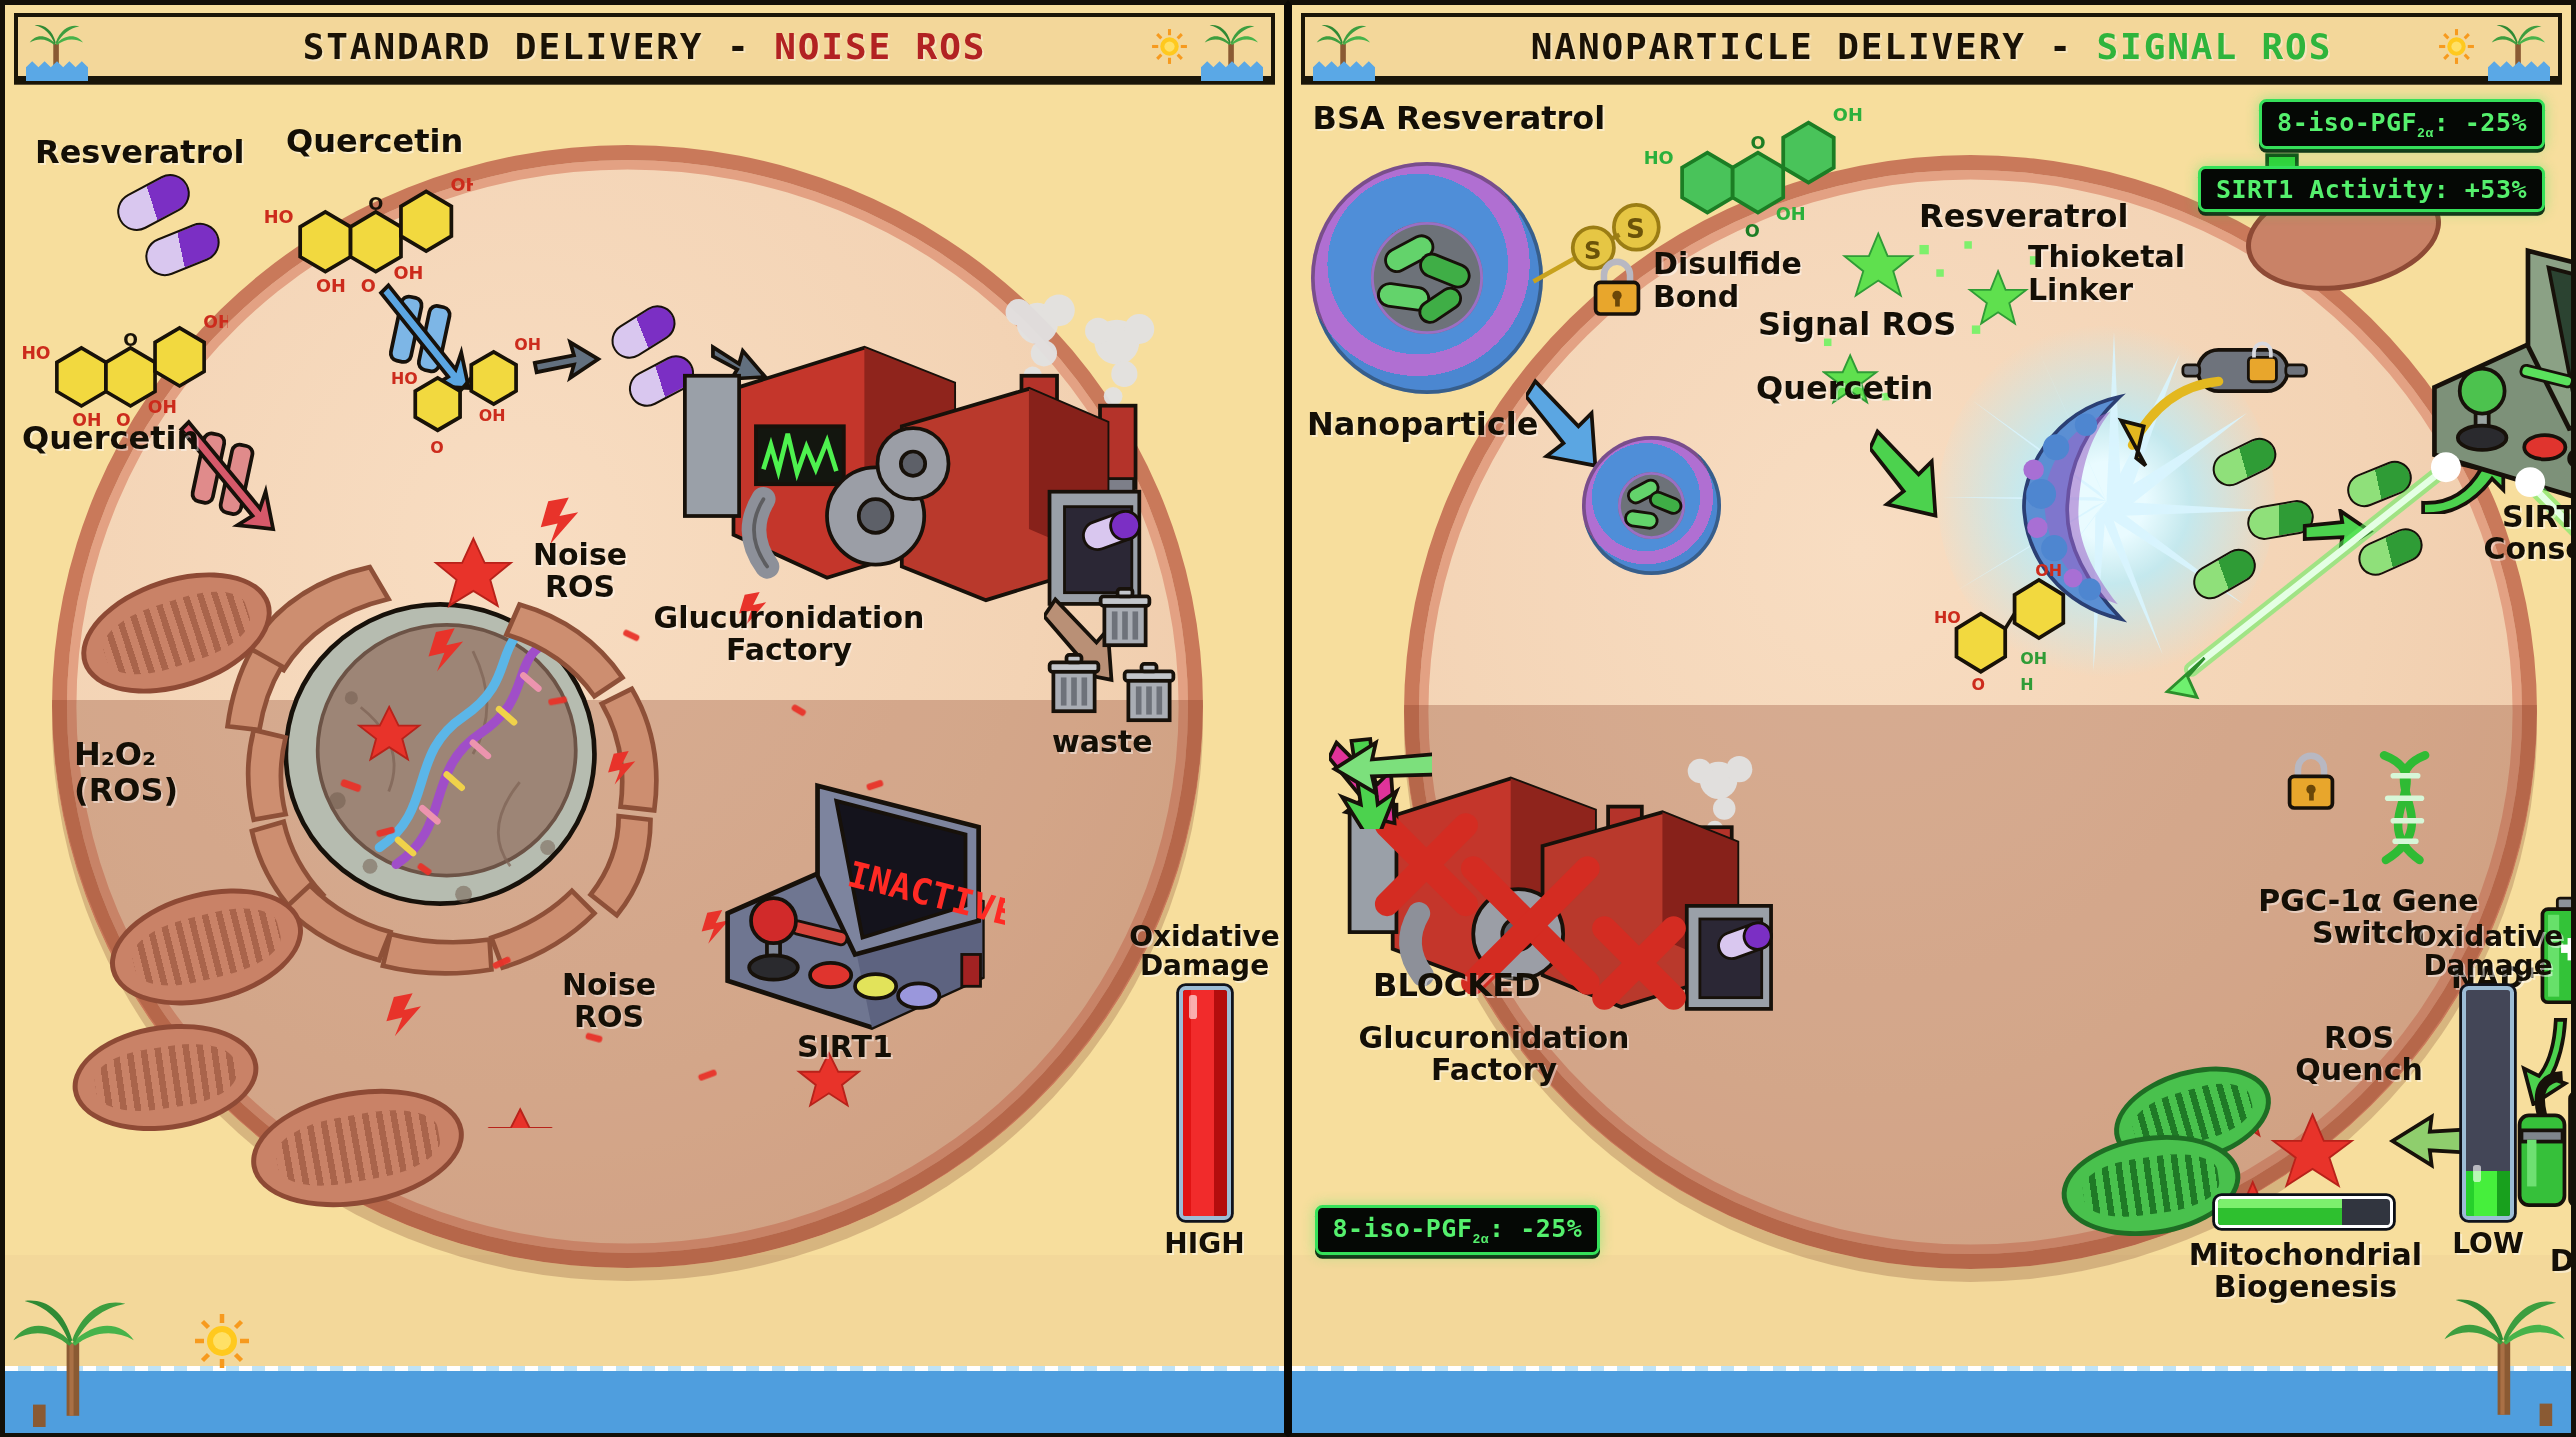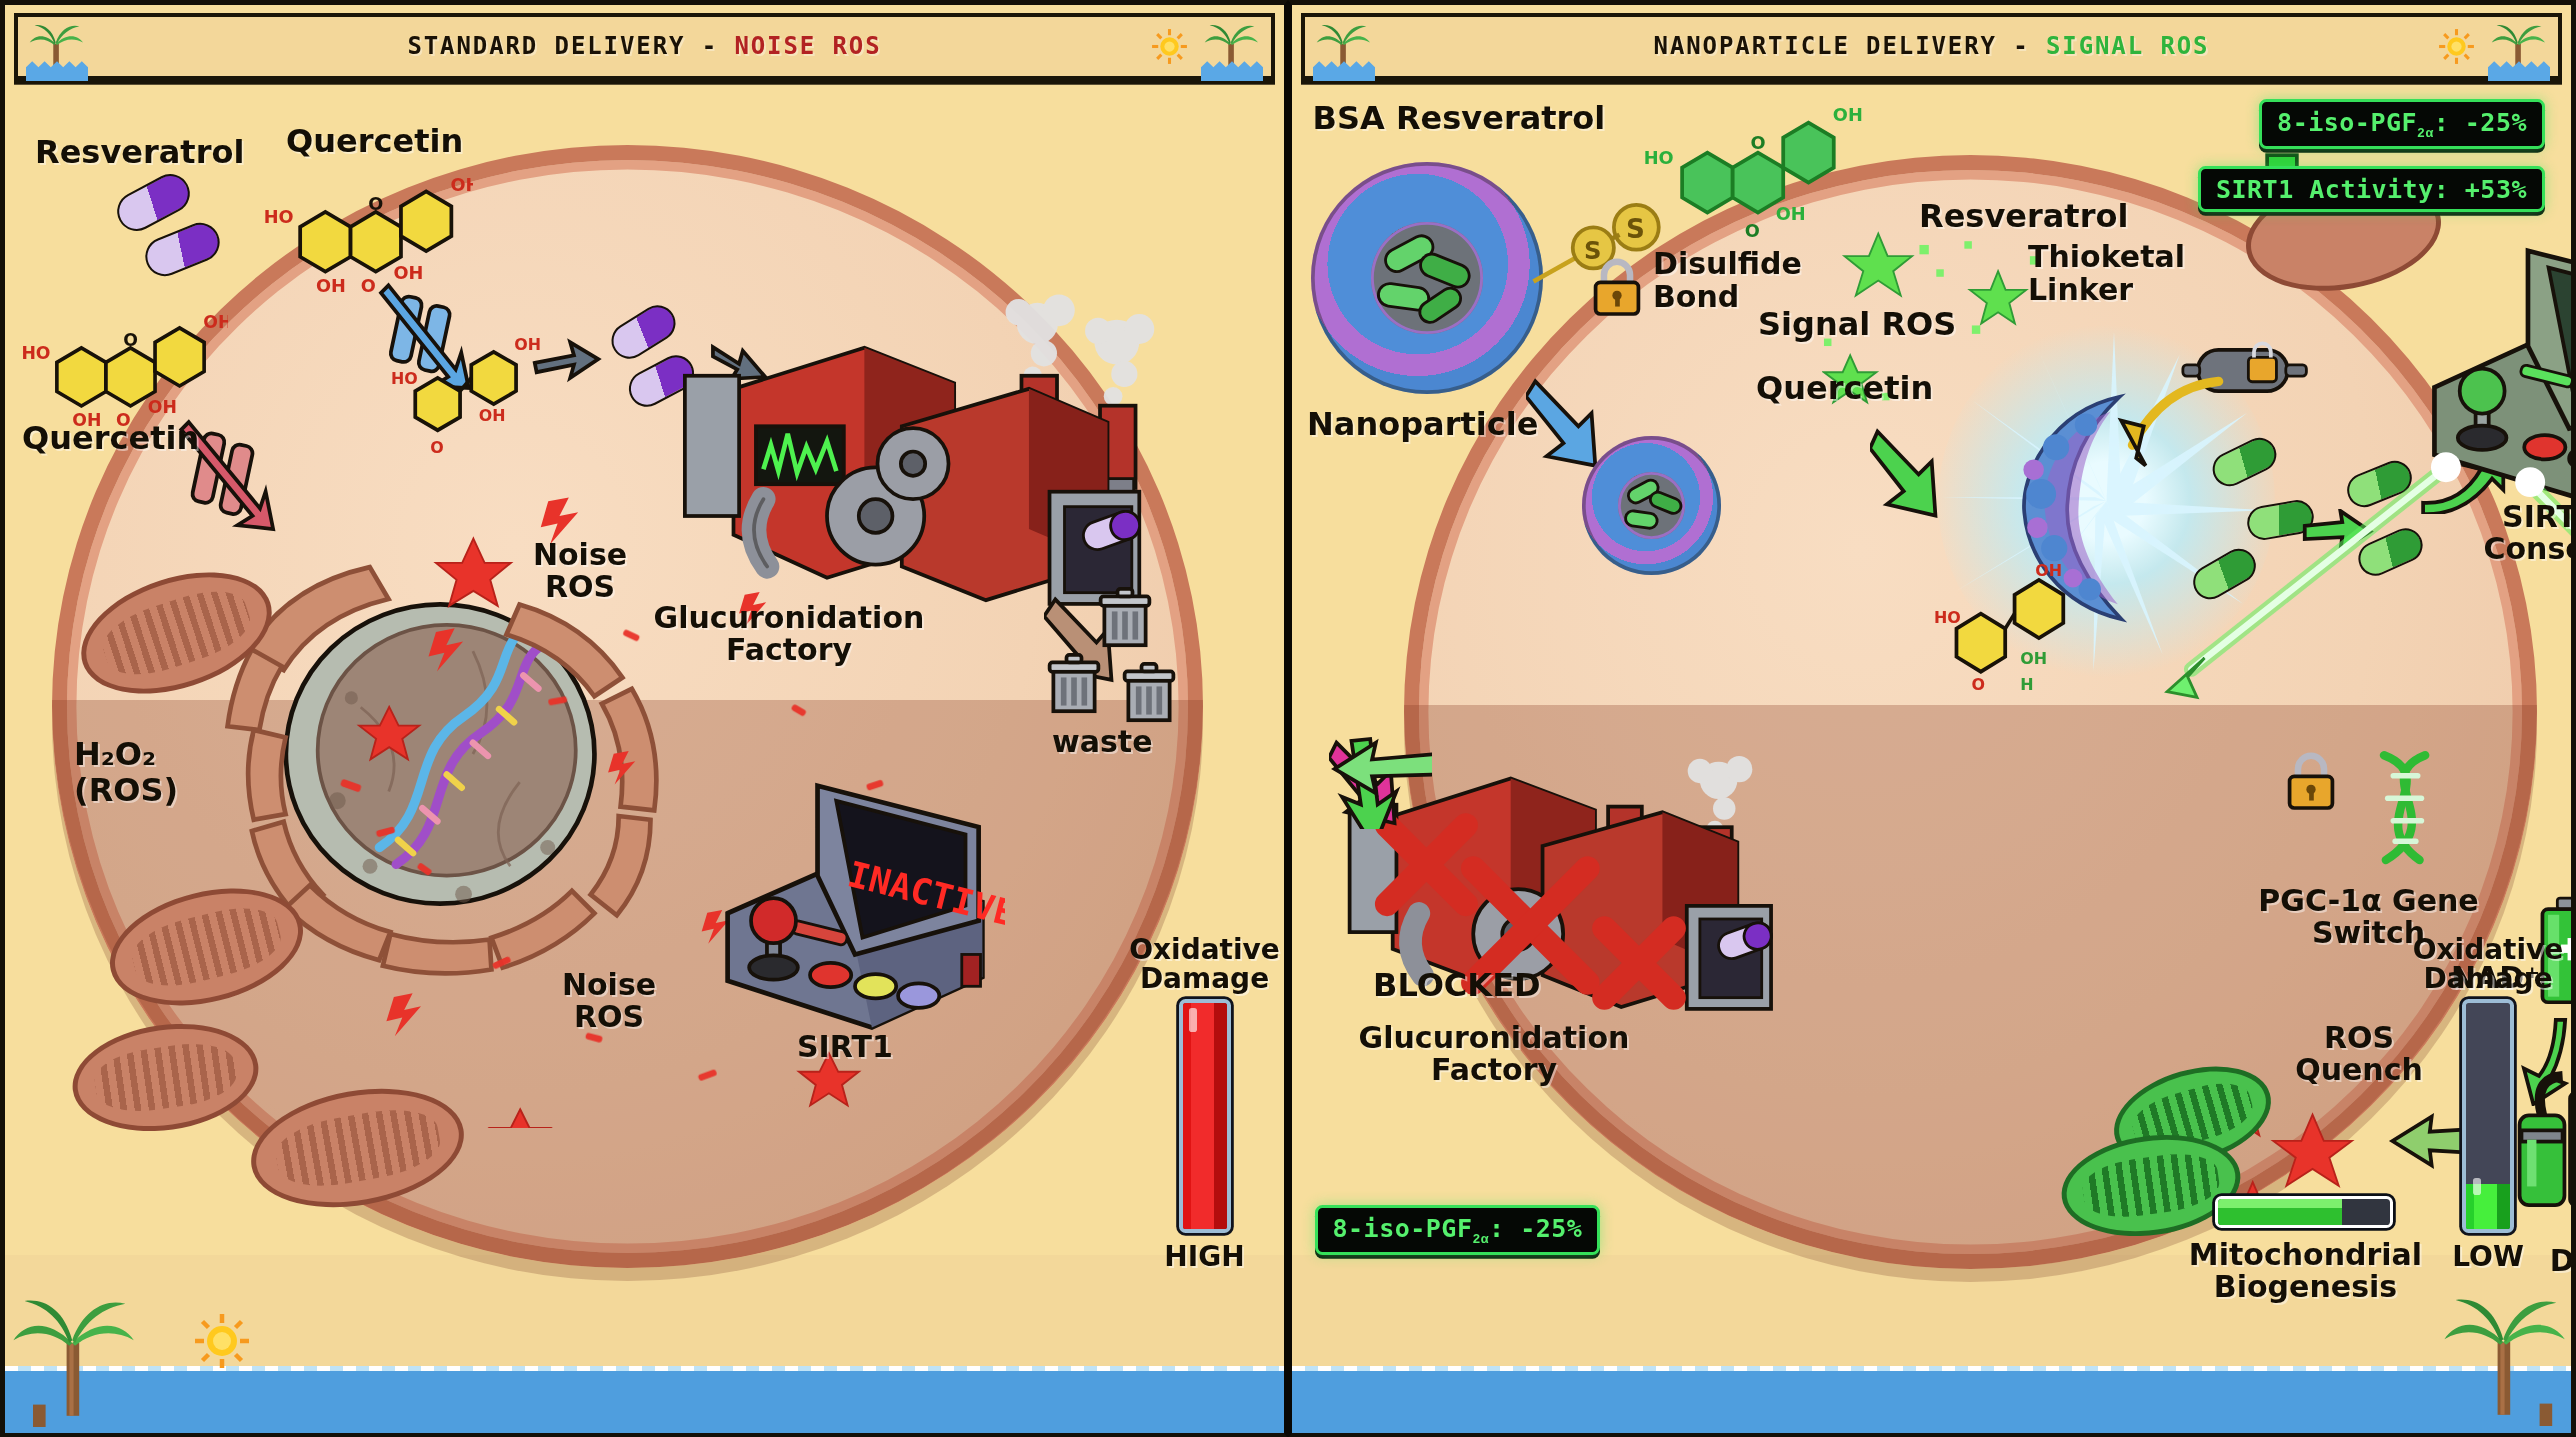--- a/index.html
+++ b/index.html
@@ -21,21 +21,21 @@
   .seafoam { position:absolute; left:0; right:0; bottom:54px; height:13px;
      background:repeating-linear-gradient(90deg,#ffffff 0 13px,#bfe3f7 13px 26px); }
   .seafoam2 { position:absolute; left:0; right:0; bottom:37px; height:11.2px;
      background:repeating-linear-gradient(90deg,#9fd2f2 0 17px,#6fb6e8 17px 34px); opacity:.85; }
 
   
   .banner { position:absolute; top:7.5px; left:9.4px; right:9.4px; height:67px;
             background:#f3d79a; border:4.7px solid #1a1508; display:flex; align-items:center;
             justify-content:center; box-shadow:0 4.7px 0 #1a1508; z-index:40; }
   .banner .title { font-family:"DejaVu Sans Mono", monospace; font-weight:bold;
-          font-size:24px; letter-spacing:1.9px; color:#1a1206; white-space:nowrap;
+          font-size:36px; letter-spacing:1.9px; color:#1a1206; white-space:nowrap;
           text-shadow:1.9px 1.9px 0 rgba(255,255,255,.35); }
   .banner .title .noise  { color:#b22222; }
   .banner .title .signal { color:#2fb43c; }
   .banner .palm { position:absolute; width:66px; height:62px; }
   .banner .palm.l { left:5.6px; top:2.8px; }
   .banner .palm.r { right:5.6px; top:2.8px; }
   .banner .sunicon { position:absolute; right:81px; top:9.4px; width:41px; height:41px; }
 
   
   .cell { position:absolute; border-radius:50%;
@@ -75,21 +75,21 @@
   .console { position:absolute; }
 
   
   .badge { position:absolute; background:#050805; border:3.7px solid #35e05a; border-radius:7.5px;
            padding:5.6px 15px; color:#55f06d; font-family:"DejaVu Sans Mono", monospace;
            font-weight:bold; font-size:25px; letter-spacing:0.5px; white-space:nowrap;
            box-shadow:0 0 13px rgba(60,230,90,.45), 0 3.7px 0 #0b1a0d; z-index:30; }
   .badge sub { font-size:13px;font-family:Liberation Mono, monospace; }
 
   
-  .meter-wrap { position:absolute; z-index:30; text-align:center;margin-top:13px; }
+  .meter-wrap { position:absolute; z-index:30; text-align:center; }
   .meter-title { font-weight:bold; color:#140f06; line-height:1.05;
                  text-shadow:1.9px 1.9px 0 rgba(255,255,255,.5); }
   .meter { margin:5.6px auto 0; width:52px; height:234px; background:#434657;
            border:4.7px solid #9dbdd6; border-radius:6.6px; position:relative; overflow:hidden;
            box-shadow:0 0 0 2.8px #10131c; }
   .meter .fill { position:absolute; left:0; right:0; bottom:0; }
   .meter .fill.red   { background:linear-gradient(90deg,#e01414 0 18%,#f12b2b 18% 70%,#b40d0d 70% 100%); }
   .meter .fill.green { background:linear-gradient(90deg,#26d12b 0 18%,#46ef3c 18% 70%,#18a01d 70% 100%); }
   .meter .gloss { position:absolute; left:6.6px; top:4.7px; width:8.4px; bottom:auto; height:24px;
                   background:rgba(255,255,255,.62); border-radius:2.8px; }

